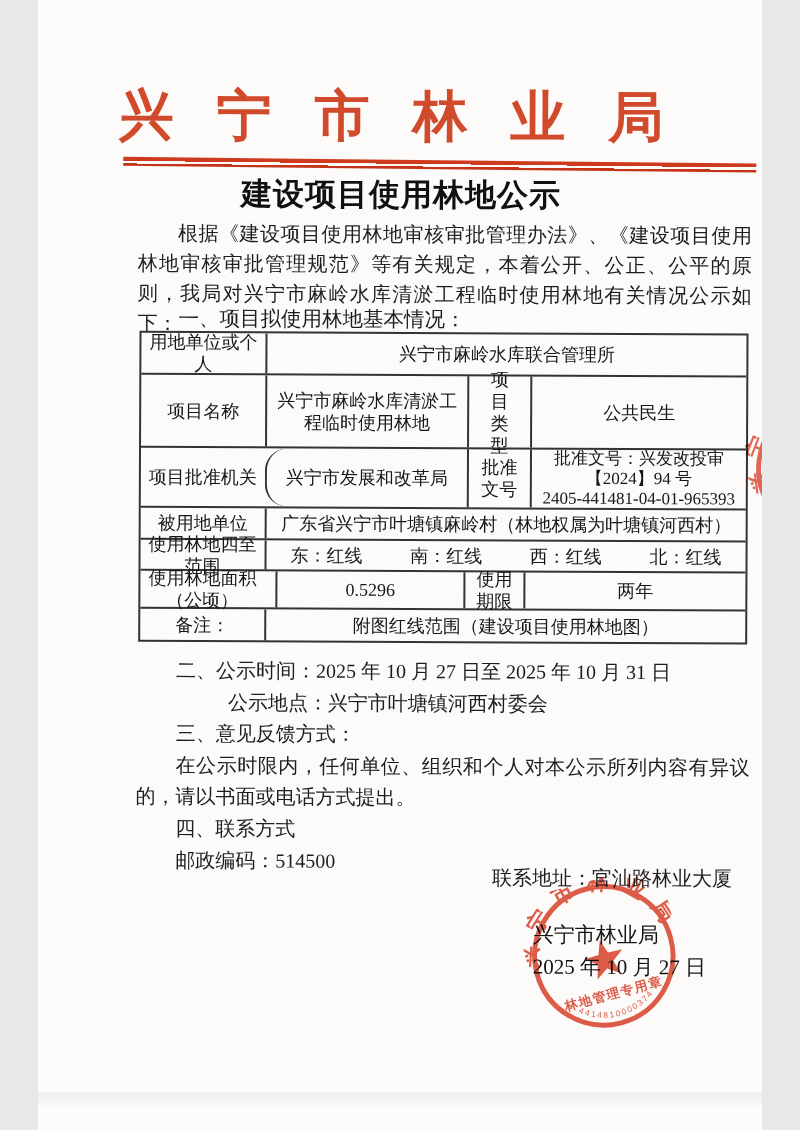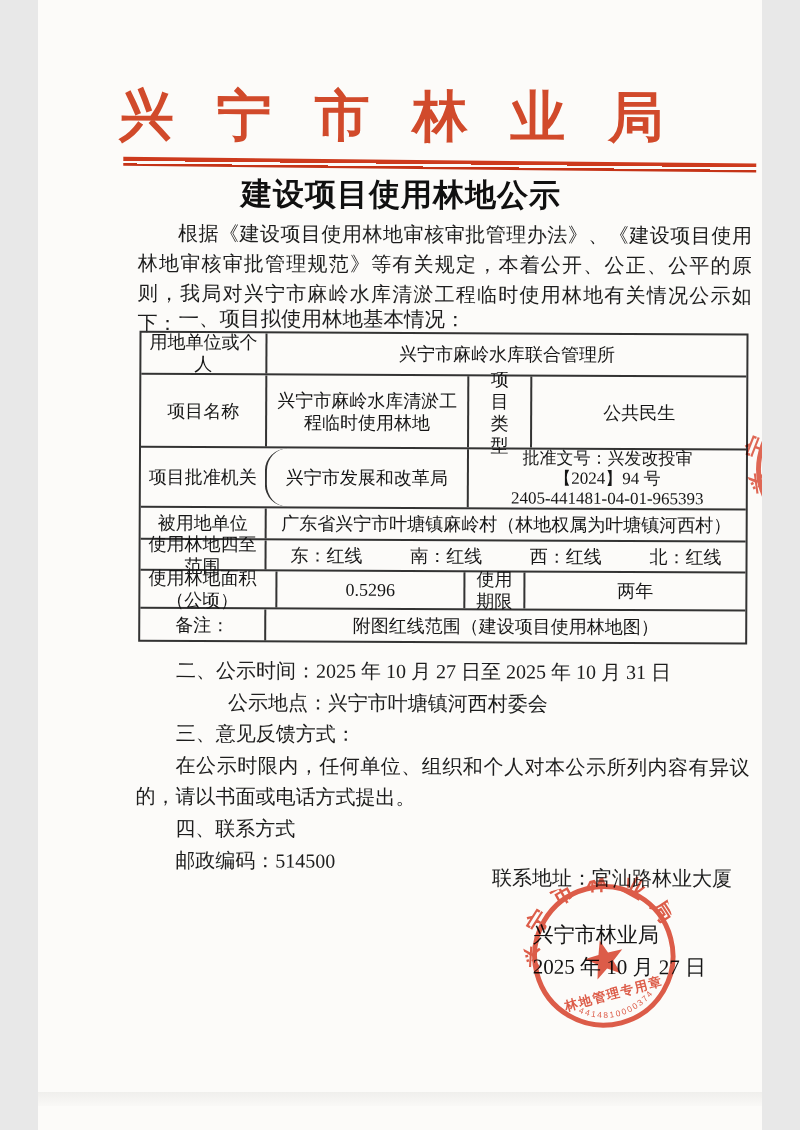--- a/index.html
+++ b/index.html
@@ -119,20 +119,21 @@
       </div>
       <div class="trow r2">
         <div class="tcell w-label">项目名称</div>
         <div class="tcell c2">兴宁市麻岭水库清淤工程临时使用林地</div>
         <div class="tcell c3">项目类型</div>
         <div class="tcell grow">公共民生</div>
       </div>
       <div class="trow r3">
         <div class="tcell w-label">项目批准机关</div>
         <div class="tcell c2">兴宁市发展和改革局</div>
+        <div class="tcell c3">批准文号</div>
         <div class="tcell grow approval-lines">
           <div>批准文号：兴发改投审</div>
           <div>【2024】94 号</div>
           <div>2405-441481-04-01-965393</div>
         </div>
       </div>
       <div class="trow r4">
         <div class="tcell w-label">被用地单位</div>
         <div class="tcell grow">广东省兴宁市叶塘镇麻岭村（林地权属为叶塘镇河西村）</div>
       </div>

